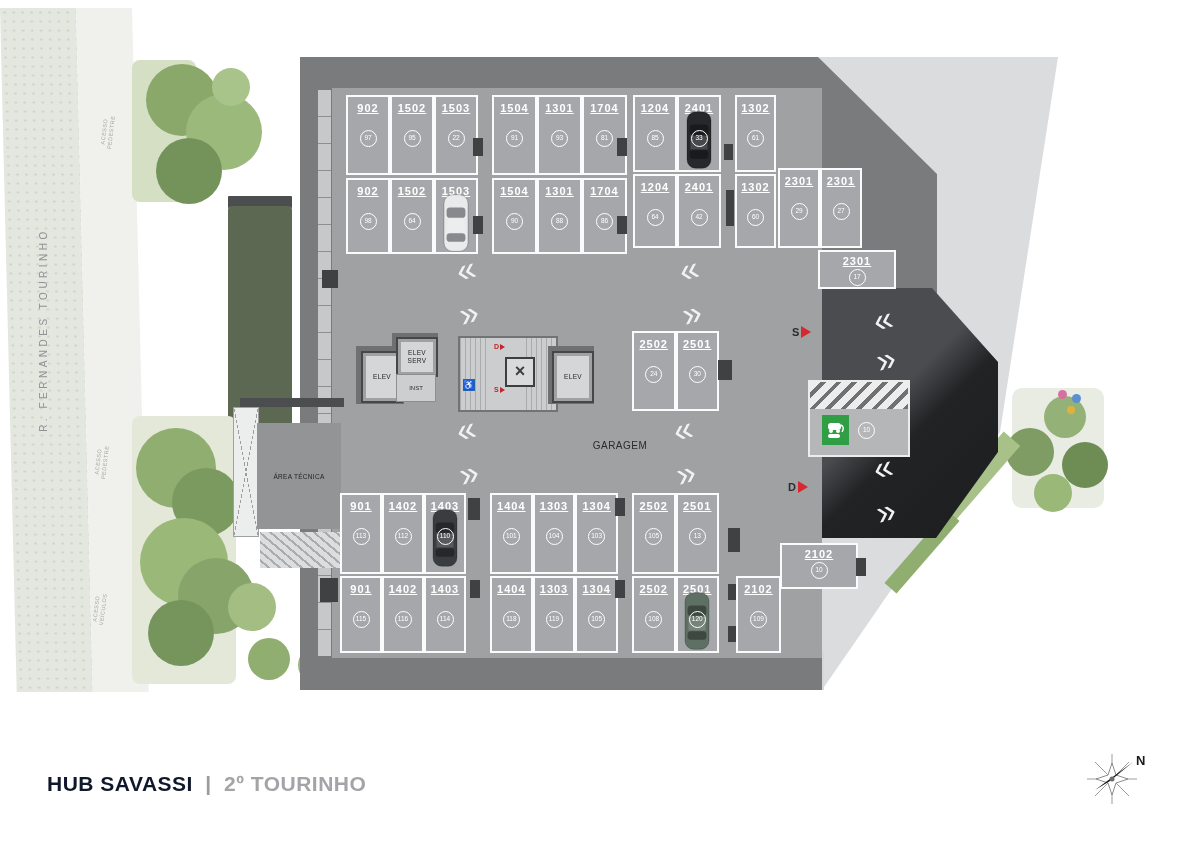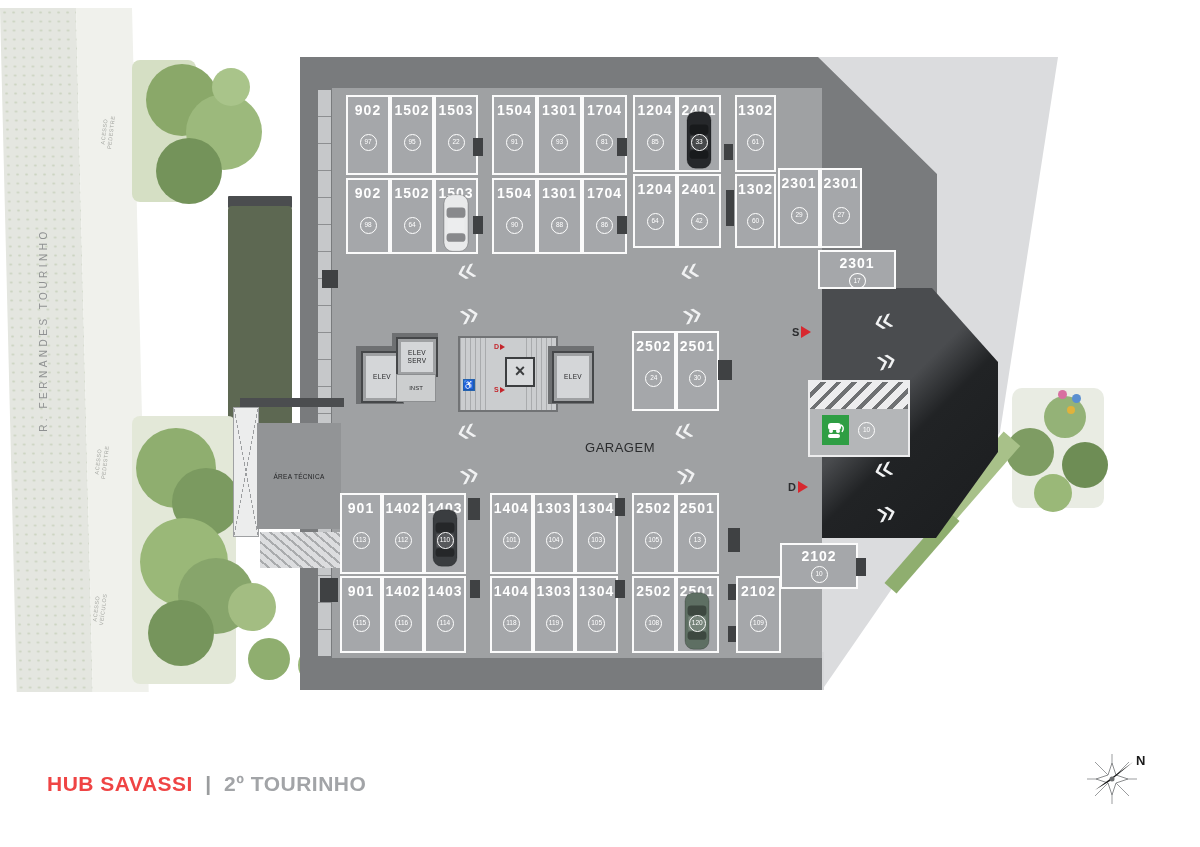--- a/index.html
+++ b/index.html
@@ -58,31 +58,31 @@
   .tri-sm{width:0;height:0;border-top:3px solid transparent;border-bottom:3px solid transparent;border-left:5px solid #c4252b;margin-left:1px;}
 
   .elev-frame{position:absolute;background:#6e7072;}
   .elev-box{position:absolute;background:#d4d6d8;border:2px solid #454749;box-shadow:inset 0 0 0 3px #9fa1a3;
     display:flex;align-items:center;justify-content:center;text-align:center;
     font-size:6.5px;color:#1f2022;letter-spacing:.3px;line-height:1.2;}
   .inst-box{position:absolute;left:396px;top:374px;width:38px;height:26px;background:#cccecf;border:1px solid #8d8f91;
     display:flex;align-items:center;justify-content:center;font-size:6px;color:#2b2c2e;}
 
   .garagem{position:absolute;left:560px;top:440px;width:120px;text-align:center;
-    font-size:13px;color:#2a2b2d;letter-spacing:.5px;}
+    font-size:10px;color:#2a2b2d;letter-spacing:.5px;}
 
   .ramp-marker{position:absolute;display:flex;align-items:center;gap:2px;
     font-size:11px;font-weight:bold;color:#2b2c2e;}
   .tri{width:0;height:0;border-top:6px solid transparent;border-bottom:6px solid transparent;border-left:10px solid #d7282f;}
 
   
   .spot-group{position:absolute;display:flex;}
   .spot{flex:1 1 0;border:2px solid rgba(255,255,255,.95);background:#a5a7aa;position:relative;
     display:flex;flex-direction:column;align-items:center;}
-  .spot-num{margin-top:5px;font-size:14px;font-weight:bold;color:#fff;letter-spacing:1px;}
+  .spot-num{margin-top:5px;font-size:11px;font-weight:bold;color:#fff;letter-spacing:1px;text-decoration:underline;}
   .spot-tag{margin-top:16px;width:15px;height:15px;border:1px solid #fff;border-radius:50%;
     font-size:6.5px;line-height:14px;color:#fff;text-align:center;position:relative;z-index:2;}
   .horiz .spot-num{margin-top:3px;}
   .horiz .spot-tag{margin-top:2px;}
   .car{position:absolute;left:50%;top:13px;transform:translateX(-50%);width:34px;height:60px;z-index:1;}
 
   
   .ev-spot{position:absolute;left:808px;top:380px;width:98px;height:73px;border:2px solid #ededee;background:#b4b6b8;}
   .ev-hatch{position:absolute;left:0;top:0;width:100%;height:27px;
     background:repeating-linear-gradient(-45deg,#6f7173 0 4px,#ededee 4px 11px);}
@@ -92,21 +92,21 @@
     font-size:6.5px;line-height:14px;color:#fff;text-align:center;}
 
   .chev{position:absolute;width:34px;height:40px;font-size:34px;line-height:38px;color:#f1f2f3;
     transform:rotate(-15deg);text-align:center;}
   .col-blk{position:absolute;background:#3f4143;}
 
   
   .compass{position:absolute;left:1083px;top:750px;}
   .north-label{position:absolute;left:1136px;top:753px;font-size:13px;font-weight:bold;color:#1a1a1a;}
   .titlebar{position:absolute;left:47px;top:772px;font-size:21px;font-weight:bold;letter-spacing:.5px;}
-  .title-project{color:#ef4444;}
+  .title-project{color:#0f172a;}
   .title-sep{color:#9a9c9e;margin:0 6px;}
   .title-floor{color:#a2a4a7;}
 </style>
 </head>
 <body>
 
 <div id="canvas">
 
   <div class="street"></div>
   <div class="sidewalk"></div>

